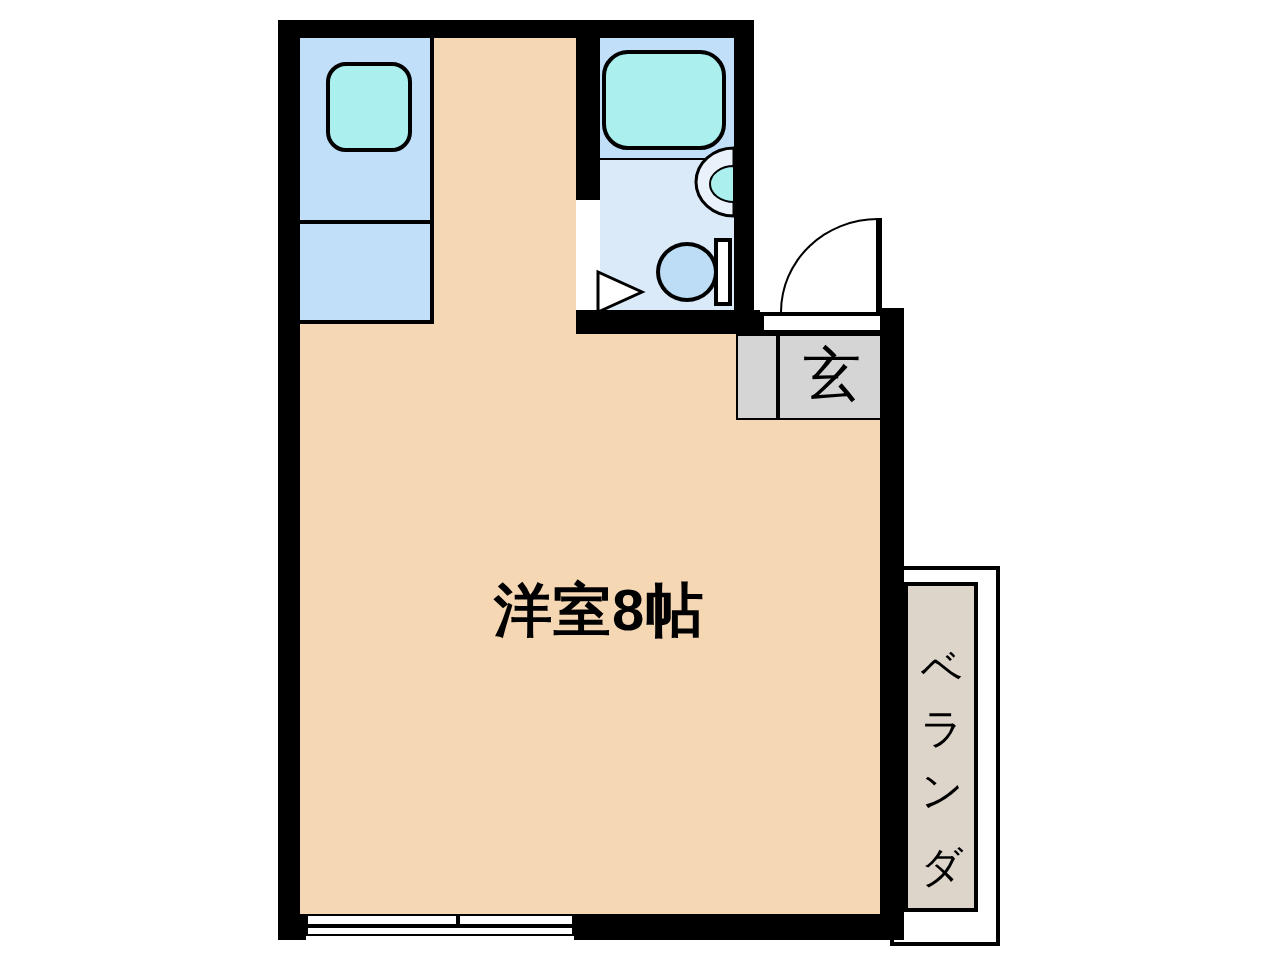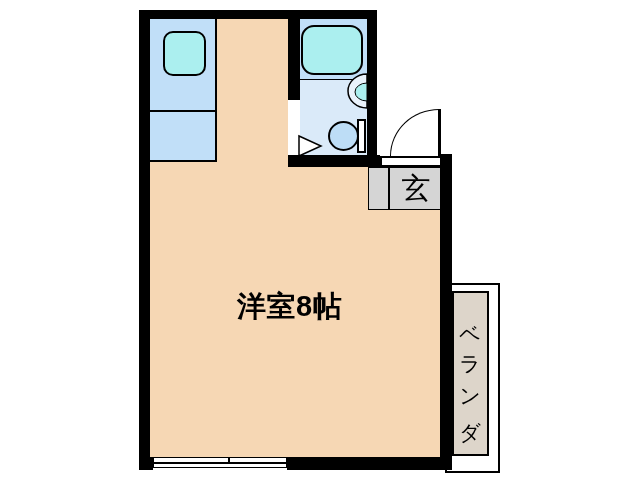--- a/index.html
+++ b/index.html
@@ -49,21 +49,21 @@
   .window-mid{position:absolute;left:153px;top:462px;width:134px;height:1.5px;background:#000;z-index:7;}
   .window-tick{position:absolute;left:228px;top:458px;width:1.5px;height:6px;background:#000;z-index:7;}
   
   .balcony-outer{position:absolute;left:445px;top:283px;width:55px;height:190px;background:#fff;
                  border:2px solid #000;z-index:2;}
   .balcony-inner{position:absolute;left:452px;top:291px;width:37px;height:165px;background:#DDD5CA;
                  border:2px solid #000;z-index:3;display:flex;align-items:center;justify-content:center;}
   .balcony-label{writing-mode:vertical-rl;text-orientation:upright;font-size:21px;letter-spacing:8px;
                  color:#000;line-height:1;}
   
-  .room-label{position:absolute;left:237px;top:292px;font-size:29px;font-weight:600;color:#000;
+  .room-label{position:absolute;left:247px;top:292px;font-size:29px;font-weight:600;color:#000;
               letter-spacing:0.5px;z-index:8;line-height:1;}
   
   .overlay{position:absolute;left:0;top:0;width:638px;height:480px;z-index:7;pointer-events:none;}
 </style>
 </head>
 <body>
 
 <div class="canvas">
 
   <div class="room-floor"></div>

